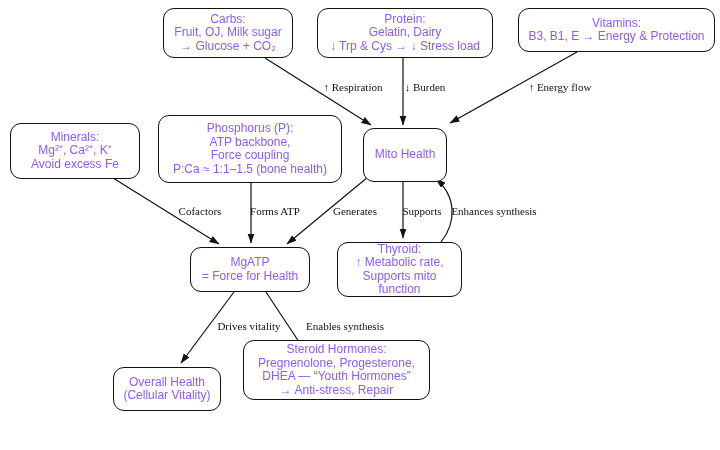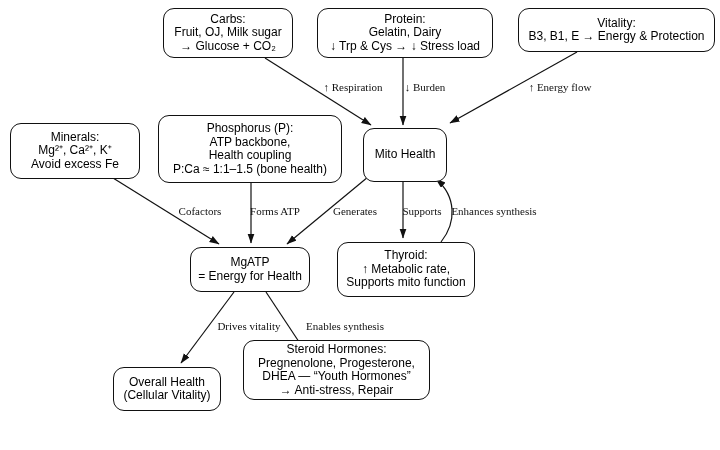--- a/index.html
+++ b/index.html
@@ -17,21 +17,21 @@
     border:1.4px solid #111111;
     border-radius:11px;
     background:#ffffff;
     display:flex;
     flex-direction:column;
     justify-content:center;
     align-items:center;
     text-align:center;
     font-size:12px;
     line-height:13.5px;
-    color:#000000;
+    color:#8b5cf6;
     padding:2px 4px;
   }
   .edge-label{
     position:absolute;
     transform:translate(-50%,-50%);
     font-family:"Liberation Serif", serif;
     font-size:11px;
     color:#111111;
     white-space:nowrap;
   }
@@ -67,50 +67,50 @@
     <div>→ Glucose + CO₂</div>
   </div>
 
   <div class="node" style="left:317px;top:8px;width:176px;height:50px;">
     <div>Protein:</div>
     <div>Gelatin, Dairy</div>
     <div>↓ Trp &amp; Cys → ↓ Stress load</div>
   </div>
 
   <div class="node" style="left:518px;top:8px;width:197px;height:44px;">
-    <div>Vitality:</div>
+    <div>Vitamins:</div>
     <div>B3, B1, E → Energy &amp; Protection</div>
   </div>
 
   <div class="node" style="left:10px;top:123px;width:130px;height:56px;">
     <div>Minerals:</div>
     <div>Mg²⁺, Ca²⁺, K⁺</div>
     <div>Avoid excess Fe</div>
   </div>
 
   <div class="node" style="left:158px;top:115px;width:184px;height:68px;">
     <div>Phosphorus (P):</div>
     <div>ATP backbone,</div>
-    <div>Health coupling</div>
+    <div>Force coupling</div>
     <div>P:Ca ≈ 1:1–1.5 (bone health)</div>
   </div>
 
   <div class="node" style="left:363px;top:128px;width:84px;height:54px;">
     <div>Mito Health</div>
   </div>
 
-  <div class="node" style="left:337px;top:242px;width:138px;height:55px;">
+  <div class="node" style="left:337px;top:242px;width:125px;height:55px;">
     <div>Thyroid:</div>
     <div>↑ Metabolic rate,</div>
     <div>Supports mito function</div>
   </div>
 
   <div class="node" style="left:190px;top:247px;width:120px;height:45px;">
     <div>MgATP</div>
-    <div>= Energy for Health</div>
+    <div>= Force for Health</div>
   </div>
 
   <div class="node" style="left:113px;top:367px;width:108px;height:44px;">
     <div>Overall Health</div>
     <div>(Cellular Vitality)</div>
   </div>
 
   <div class="node" style="left:243px;top:340px;width:187px;height:60px;">
     <div>Steroid Hormones:</div>
     <div>Pregnenolone, Progesterone,</div>

